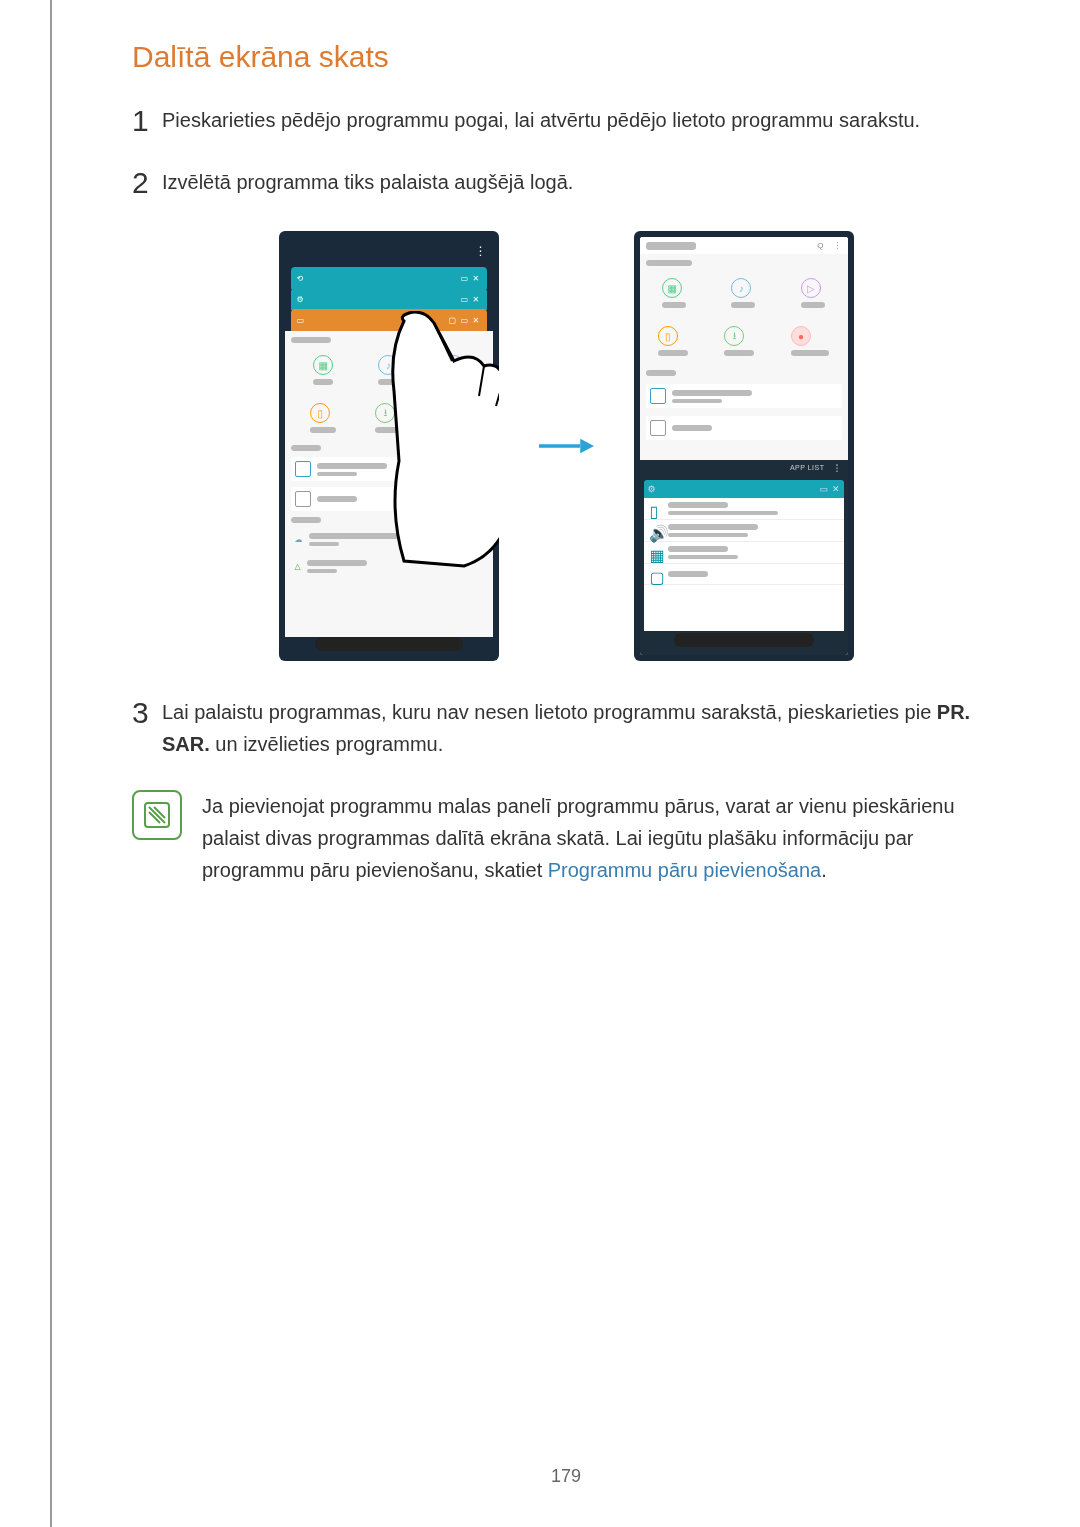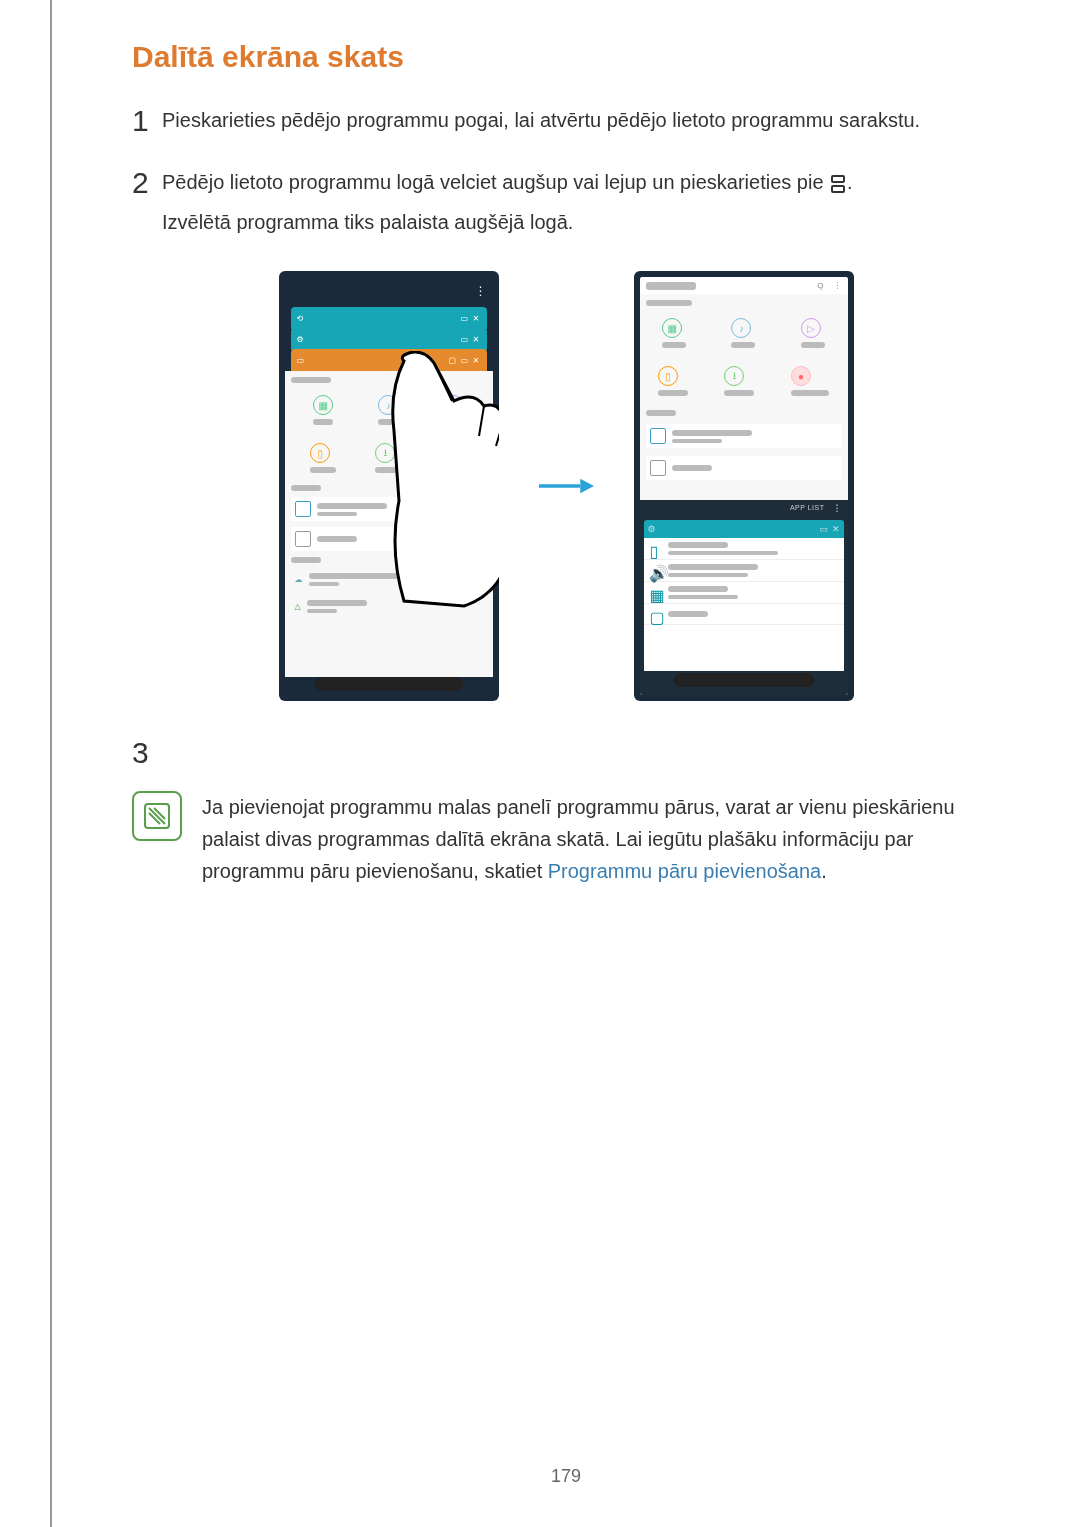--- a/index.html
+++ b/index.html
@@ -20,21 +20,21 @@
     box-sizing: border-box;
     position: relative;
   }
   .header-section {
     font-size: 20px;
     color: #666;
     margin-bottom: 50px;
   }
   h2.section-title {
     color: #de7b30;
-    font-weight: bold;
+    font-weight: normal;
     font-size: 30px;
     margin: 0 0 30px 0;
   }
   .step {
     display: flex;
     align-items: flex-start;
     margin-bottom: 22px;
     line-height: 1.6;
     font-size: 20px;
   }
@@ -207,23 +207,20 @@
   <div class="step">
     <div class="step-num">1</div>
     <div class="step-body">
       <p>Pieskarieties pēdējo programmu pogai, lai atvērtu pēdējo lietoto programmu sarakstu.</p>
     </div>
   </div>
 
   <div class="step">
     <div class="step-num">2</div>
     <div class="step-body">
-      <p>
-        <span>Pēdējo lietoto programmu logā velciet augšup vai lejup un pieskarieties pie </span><span class="icon-inline"></span><span>.</span>
-      </p>
       <p>Izvēlētā programma tiks palaista augšējā logā.</p>
     </div>
   </div>
 
   <div class="figure">
 
     <div class="phone">
       <div class="phone-inner" style="background:#1a2a3a;">
         <div style="height:28px; display:flex; justify-content:flex-end; align-items:center; color:#fff; padding:0 6px; font-size:12px;">⋮</div>
         <div class="recent-bar" style="background:#16a6b6;">
@@ -427,20 +424,23 @@
           </div>
           <div class="bottom-pill" style="margin-top:2px;"></div>
         </div>
       </div>
     </div>
   </div>
 
   <div class="step">
     <div class="step-num">3</div>
     <div class="step-body">
+      <p>
+        <span>Lai palaistu programmas, kuru nav nesen lietoto programmu sarakstā, pieskarieties pie </span><span class="bold">PR. SAR.</span><span> un izvēlieties programmu.</span>
+      </p>
     </div>
   </div>
 
   <div class="note">
     <div class="note-icon">
       <svg width="30" height="30" viewBox="0 0 30 30">
         <rect x="3" y="3" width="24" height="24" rx="3" fill="none" stroke="#5a9e4d" stroke-width="2"></rect>
         <path d="M7 7 L23 23 M7 12 L18 23 M12 7 L23 18" stroke="#5a9e4d" stroke-width="2"></path>
       </svg>
     </div>

